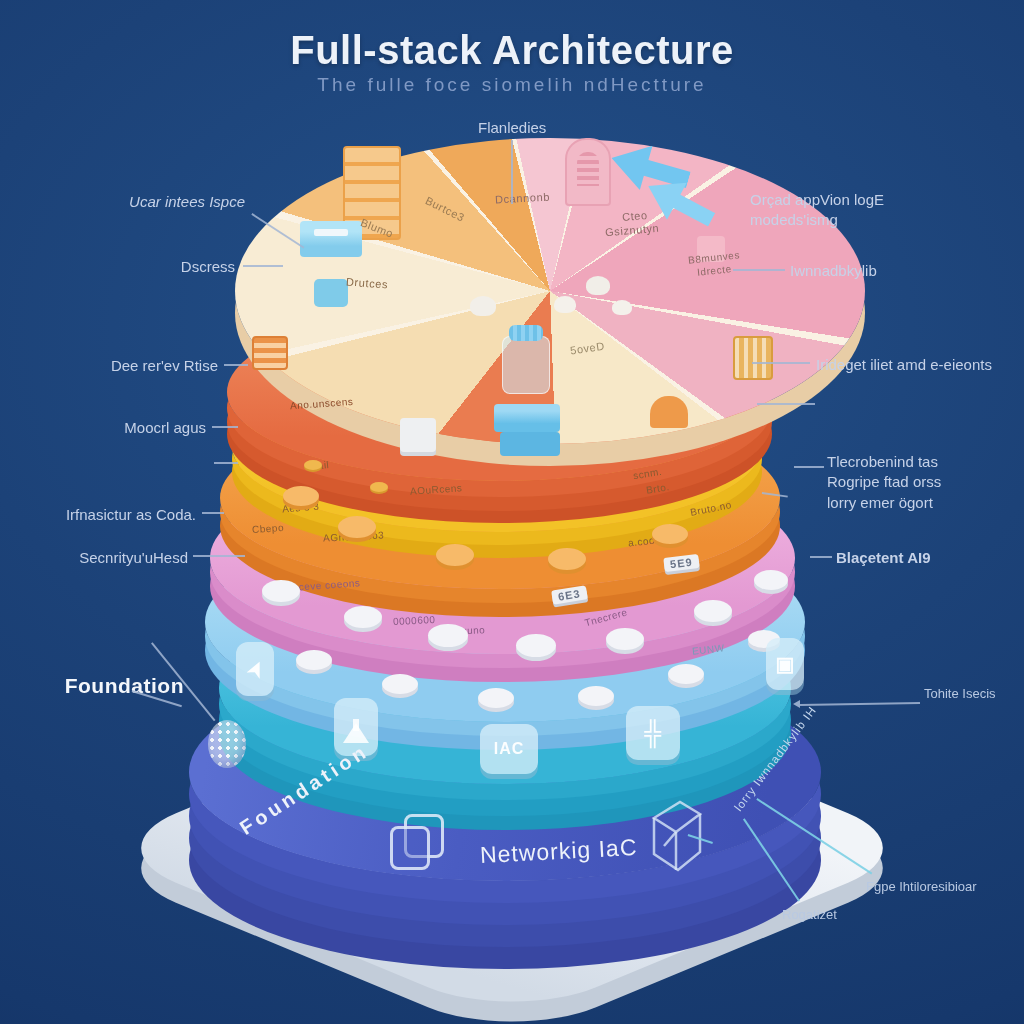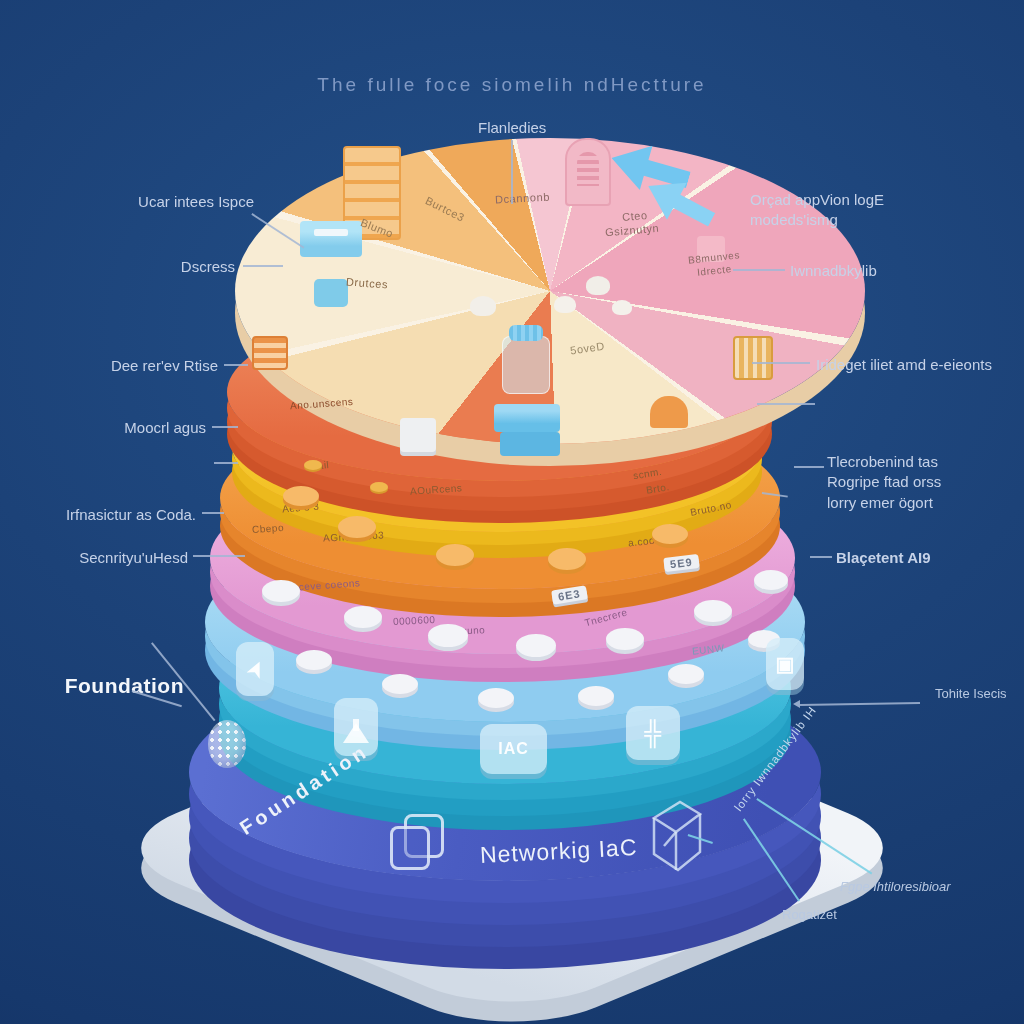--- a/index.html
+++ b/index.html
@@ -88,20 +88,21 @@
   .flask-body{width:0;height:0;border-left:13px solid transparent;border-right:13px solid transparent;
     border-bottom:20px solid rgba(255,255,255,.85);}
   .flask-neck{position:absolute;top:8px;left:50%;margin-left:-3px;width:6px;height:12px;
     background:rgba(255,255,255,.85);}
 </style>
 </head>
 <body>
 
 <div id="canvas">
 
+  <div class="title">Full-stack Architecture</div>
   <div class="subtitle">The fulle foce siomelih ndHectture</div>
 
   <div class="disc platform-side"></div>
   <div class="disc platform-top"></div>
   <div class="disc base"></div>
   <div class="disc cyan"></div>
   <div class="disc lblue"></div>
   <div class="disc pinkd"></div>
   <div class="disc oranged"></div>
   <div class="disc yellowd"></div>
@@ -187,21 +188,21 @@
 
   <div class="badge" style="left:236px;top:642px;width:38px;height:54px;font-size:20px;">
       <span style="transform:rotate(-65deg);">➤</span>
     </div>
   <div class="badge" style="left:334px;top:698px;width:44px;height:58px;">
       <span style="position:relative;display:block;width:26px;height:32px;">
         <span class="flask-neck"></span>
         <span class="flask-body" style="position:absolute;bottom:0;"></span>
       </span>
     </div>
-  <div class="badge" style="left:480px;top:724px;width:67px;height:50px;font-size:16px;letter-spacing:1px;">
+  <div class="badge" style="left:480px;top:724px;width:58px;height:50px;font-size:16px;letter-spacing:1px;">
       <span>IAC</span>
     </div>
   <div class="badge" style="left:626px;top:706px;width:54px;height:54px;font-size:24px;">╬</div>
   <div class="badge" style="left:766px;top:638px;width:38px;height:52px;font-size:20px;">▣</div>
   <div class="sphere" style="left:208px;top:720px;width:38px;height:48px;"></div>
 
   <div class="base-text" style="left:230px;top:778px;font-size:20px;font-weight:bold;letter-spacing:4px;transform:rotate(-33deg);">Foundation</div>
   <div class="deco" style="left:390px;top:814px;width:58px;height:58px;">
       <div class="sq-icon" style="left:14px;top:0;"></div>
       <div class="sq-icon" style="left:0;top:12px;background:rgba(74,92,194,.4);"></div>
@@ -213,21 +214,21 @@
       <polyline points="8,22 8,58 32,74 54,56 54,18"></polyline>
       <polyline points="30,36 30,74"></polyline>
       <polyline points="30,36 18,50"></polyline>
     </g>
   </svg>
   <div class="base-text" style="left:732px;top:806px;font-size:11.5px;color:#c6d8ee;transform:rotate(-53deg);transform-origin:0 0;letter-spacing:1px;">lorry Iwnnadbkylib IH</div>
 
   <div class="lbl" style="left:478px;top:118px;">Flanledies</div>
   <div class="vline" style="left:511px;top:140px;height:64px;"></div>
 
-  <div class="lbl l" style="left:104px;top:192px;width:150px;">Ucar intees Ispce</div>
+  <div class="lbl l" style="left:95px;top:192px;width:150px;font-style:italic;">Ucar intees Ispce</div>
   <div class="line" style="left:252px;top:213px;width:62px;transform:rotate(33deg);"></div>
 
   <div class="lbl l" style="left:105px;top:257px;width:130px;">Dscress</div>
   <div class="line" style="left:243px;top:265px;width:40px;"></div>
 
   <div class="lbl l" style="left:60px;top:356px;width:158px;">Dee rer'ev Rtise</div>
   <div class="line" style="left:224px;top:364px;width:24px;"></div>
 
   <div class="lbl l" style="left:56px;top:418px;width:150px;">Moocrl agus</div>
   <div class="line" style="left:212px;top:426px;width:26px;"></div>
@@ -262,23 +263,23 @@
     <span>Tlecrobenind tas</span><br>
     <span>Rogripe ftad orss</span><br>
     <span>lorry emer ögort</span>
   </div>
   <div class="line" style="left:794px;top:466px;width:30px;"></div>
   <div class="line" style="left:762px;top:492px;width:26px;transform:rotate(8deg);"></div>
 
   <div class="lbl" style="left:836px;top:548px;font-weight:bold;">Blaçetent AI9</div>
   <div class="line" style="left:810px;top:556px;width:22px;"></div>
 
-  <div class="lbl small" style="left:924px;top:685px;margin-left:11px;">Tohite Isecis</div>
+  <div class="lbl small" style="left:924px;top:685px;">Tohite Isecis</div>
   <div class="line" style="left:800px;top:704px;width:120px;transform:rotate(-1deg);"></div>
   <div class="arrow-l" style="left:793px;top:700px;"></div>
 
   <div class="cyanline" style="left:757px;top:798px;width:137px;transform:rotate(33deg);"></div>
-  <div class="lbl small" style="left:840px;top:878px;font-style:italic;">Fgpe Ihtiloresibioar</div>
+  <div class="lbl small" style="left:866px;top:878px;">Fgpe Ihtiloresibioar</div>
   <div class="cyanline" style="left:744px;top:818px;width:99px;transform:rotate(56deg);"></div>
   <div class="lbl small" style="left:782px;top:906px;">Rogatizet</div>
   <div class="cyanline" style="left:688px;top:834px;width:26px;transform:rotate(18deg);"></div>
 
 </div>
 
 </body></html>

